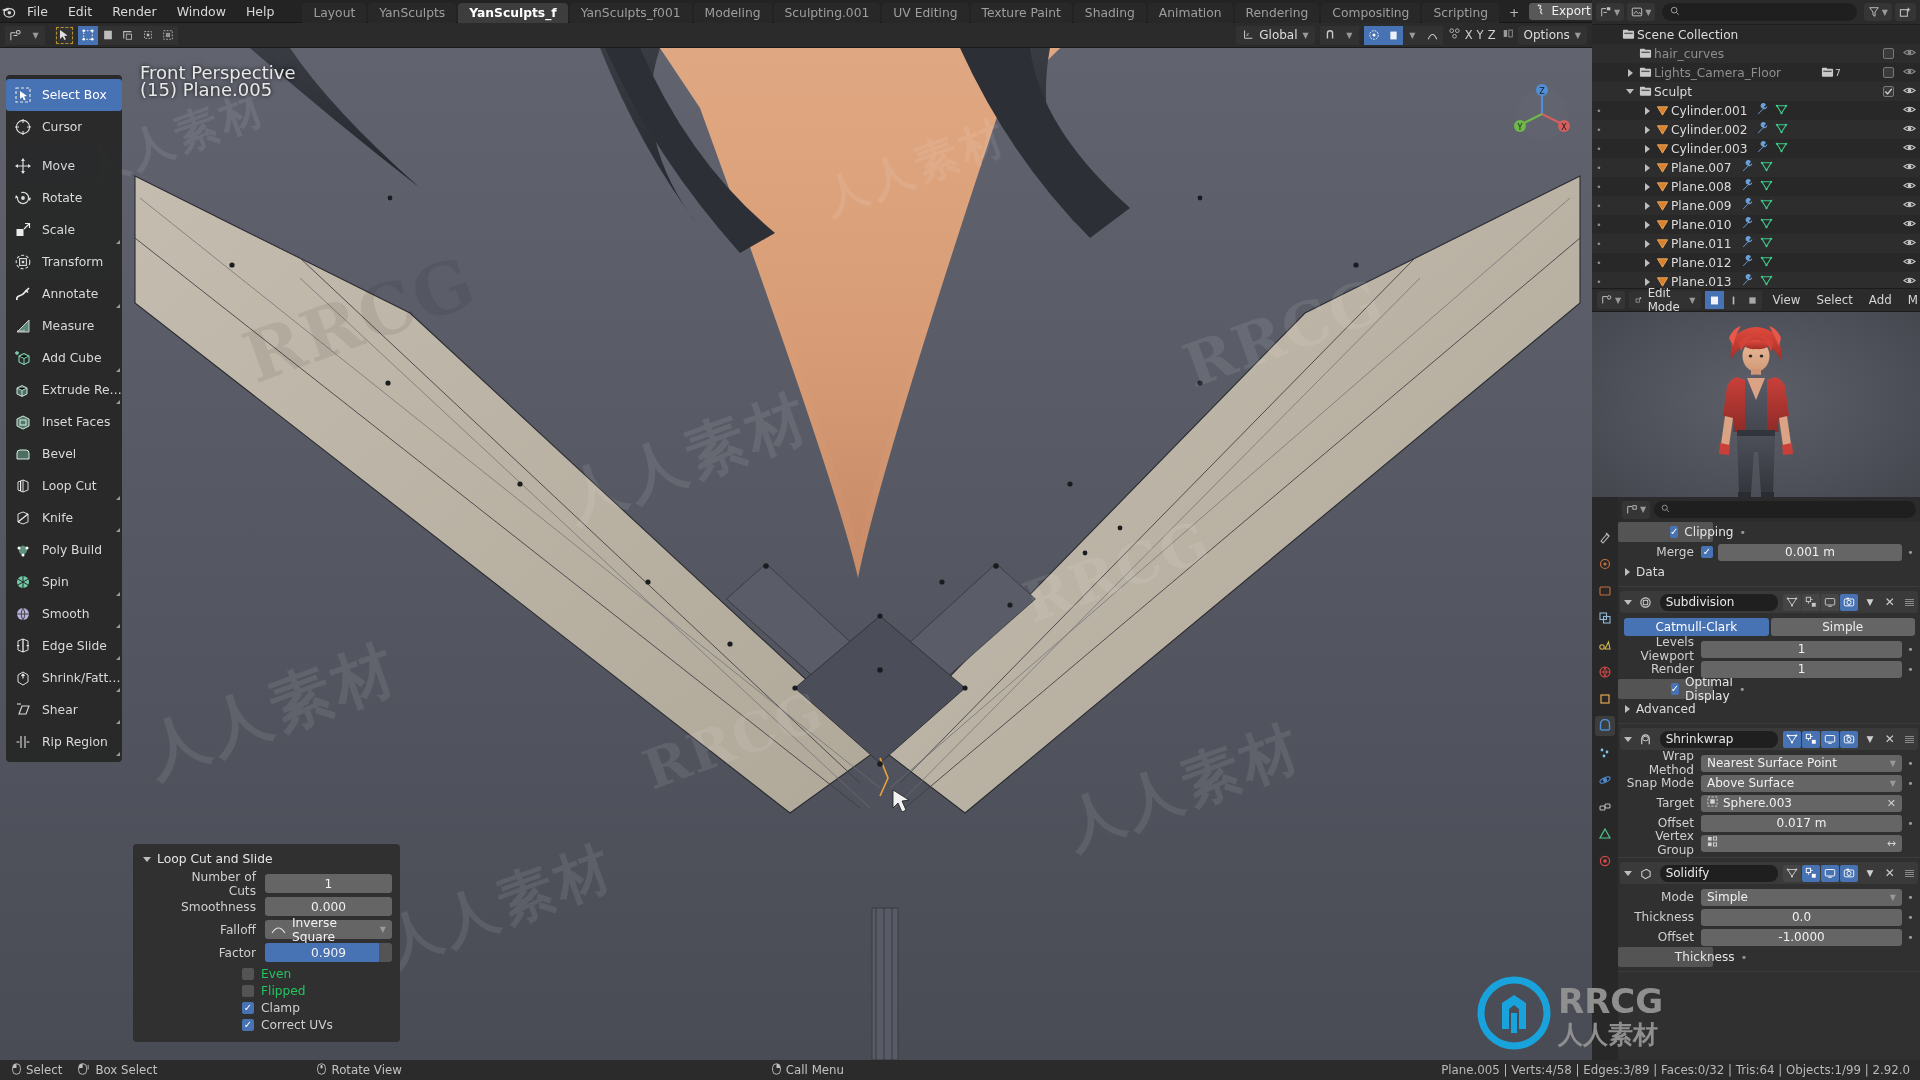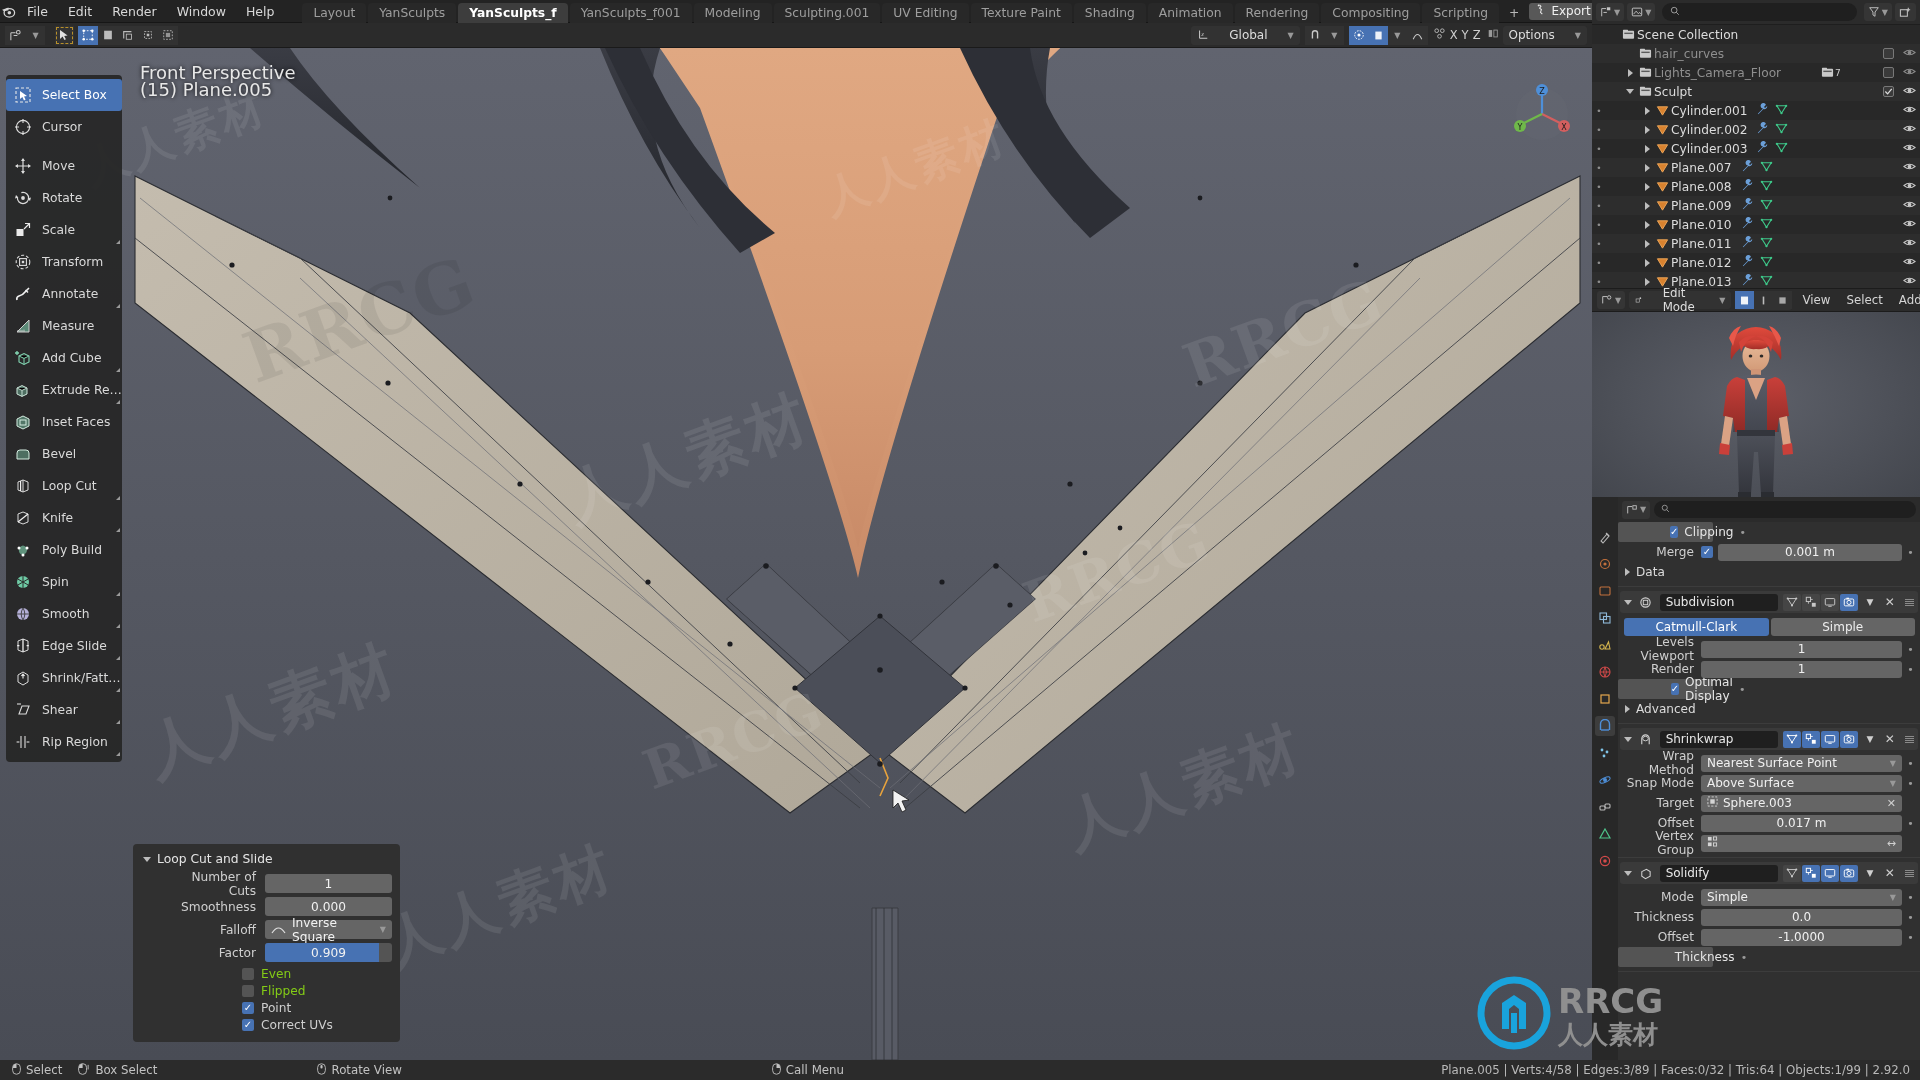--- a/index.html
+++ b/index.html
@@ -49,21 +49,21 @@
   }
   .hdr-grp { display:flex; align-items:center; background:#323232; border-radius:3px; height:19px; }
   .hdr-btn {
     height:19px; min-width:19px; display:flex; align-items:center; justify-content:center;
     background:#323232; color:#c8c8c8; font-size:11px; padding:0 4px;
   }
   .hdr-btn.on { background:#4772b3; color:#fff; }
   .hdr-btn.sel { background:#4772b3; color:#fff; }
   .hdr-sep { width:10px; }
   .mode-sel {
-    display:flex; align-items:center; gap:20px; height:19px; padding:0 6px;
+    display:flex; align-items:center; gap:5px; height:19px; padding:0 6px;
     background:#323232; border-radius:3px; font-size:12px; color:#ddd;
   }
   .dropdown-cv { font-size:8px; color:#999; }
 
   
   .viewport {
     position:absolute; left:0; top:48px; width:1592px; height:1012px;
     overflow:hidden;
     background:
       radial-gradient(ellipse 1400px 900px at 52% 40%, #5b5f6b 0%, #4e515c 45%, #43464f 100%);
@@ -127,21 +127,21 @@
   }
   .op-field.slider { background:#545454; overflow:hidden; }
   .op-fill { position:absolute; left:0; top:0; bottom:0; background:#4772b3; }
   .op-field .val { position:relative; z-index:2; }
   .op-field.enum { justify-content:flex-start; padding:0 6px; gap:6px; background:#656565; }
   .op-chk-row { display:flex; align-items:center; height:17px; padding-left:101px; gap:7px; }
   .chk { width:12px;height:12px;border-radius:2px;background:#545454;display:flex;align-items:center;justify-content:center; }
   .chk.on { background:#4772b3; }
   .chk .mk { color:#fff; font-size:10px; line-height:1; }
   .op-chk-lbl { color:#cfcfcf; font-size:12.2px; }
-  .op-chk-lbl.dim { color:#84cc16; }
+  .op-chk-lbl.dim { color:#22c55e; }
 
   
   .nav-gizmo { position:absolute; right:14px; top:30px; z-index:24; }
 
   
   .rightcol {
     position:absolute; left:1592px; top:0; width:328px; height:1060px; background:#303030;
   }
   
   .outl-header {
@@ -205,21 +205,21 @@
   }
   .prow .pfield.enum { justify-content:flex-start; padding:0 6px; }
   .anim-dot { width:9px; text-align:center; color:#9a9a9a; font-size:11px; margin-left:4px; }
   .prow.chk { padding-left:90px; gap:6px; }
   .sect-row { display:flex; align-items:center; gap:6px; height:20px; padding-left:7px; color:#dcdcdc; font-size:12.1px; }
   .mod-hd {
     display:flex; align-items:center; height:22px; gap:5px; padding:0 4px;
     background:#3a3a3a; margin:4px 2px 3px; border-radius:3px;
   }
   .mod-name {
-    flex:0 0 auto; width:118px; height:17px; background:#1f1f1f; border-radius:3px;
+    flex:0 0 auto; width:118px; height:17px; background:#1f1f1f; border-radius:8px;
     display:flex; align-items:center; padding:0 6px; font-size:12px; color:#e8e8e8;
   }
   .mod-icons { display:flex; align-items:center; gap:1px; }
   .mico { width:18px;height:17px;display:flex;align-items:center;justify-content:center;border-radius:2px;background:#4a4a4a; }
   .mico.on { background:#4772b3; }
   .mod-x { width:15px; text-align:center; color:#cfcfcf; font-size:12px; }
   .grip { display:flex; flex-direction:column; gap:1px; margin-left:3px; }
   .grip i { display:block; width:9px; height:1px; background:#8a8a8a; }
   .seg-row { display:flex; gap:2px; padding:2px 5px 3px 6px; }
   .seg { flex:1; height:18px; border-radius:3px; display:flex; align-items:center; justify-content:center; font-size:12px; background:#656565; color:#eee; }
@@ -824,21 +824,21 @@
             <span class="op-chk-lbl dim">Even</span>
           </div>
           <div class="op-chk-row">
             <span class="chk"></span>
             <span class="op-chk-lbl dim">Flipped</span>
           </div>
           <div class="op-chk-row">
             <span class="chk on">
               <span class="mk">✓</span>
             </span>
-            <span class="op-chk-lbl">Point</span>
+            <span class="op-chk-lbl">Clamp</span>
           </div>
           <div class="op-chk-row">
             <span class="chk on">
               <span class="mk">✓</span>
             </span>
             <span class="op-chk-lbl">Correct UVs</span>
           </div>
         </div>
     </div>
 

